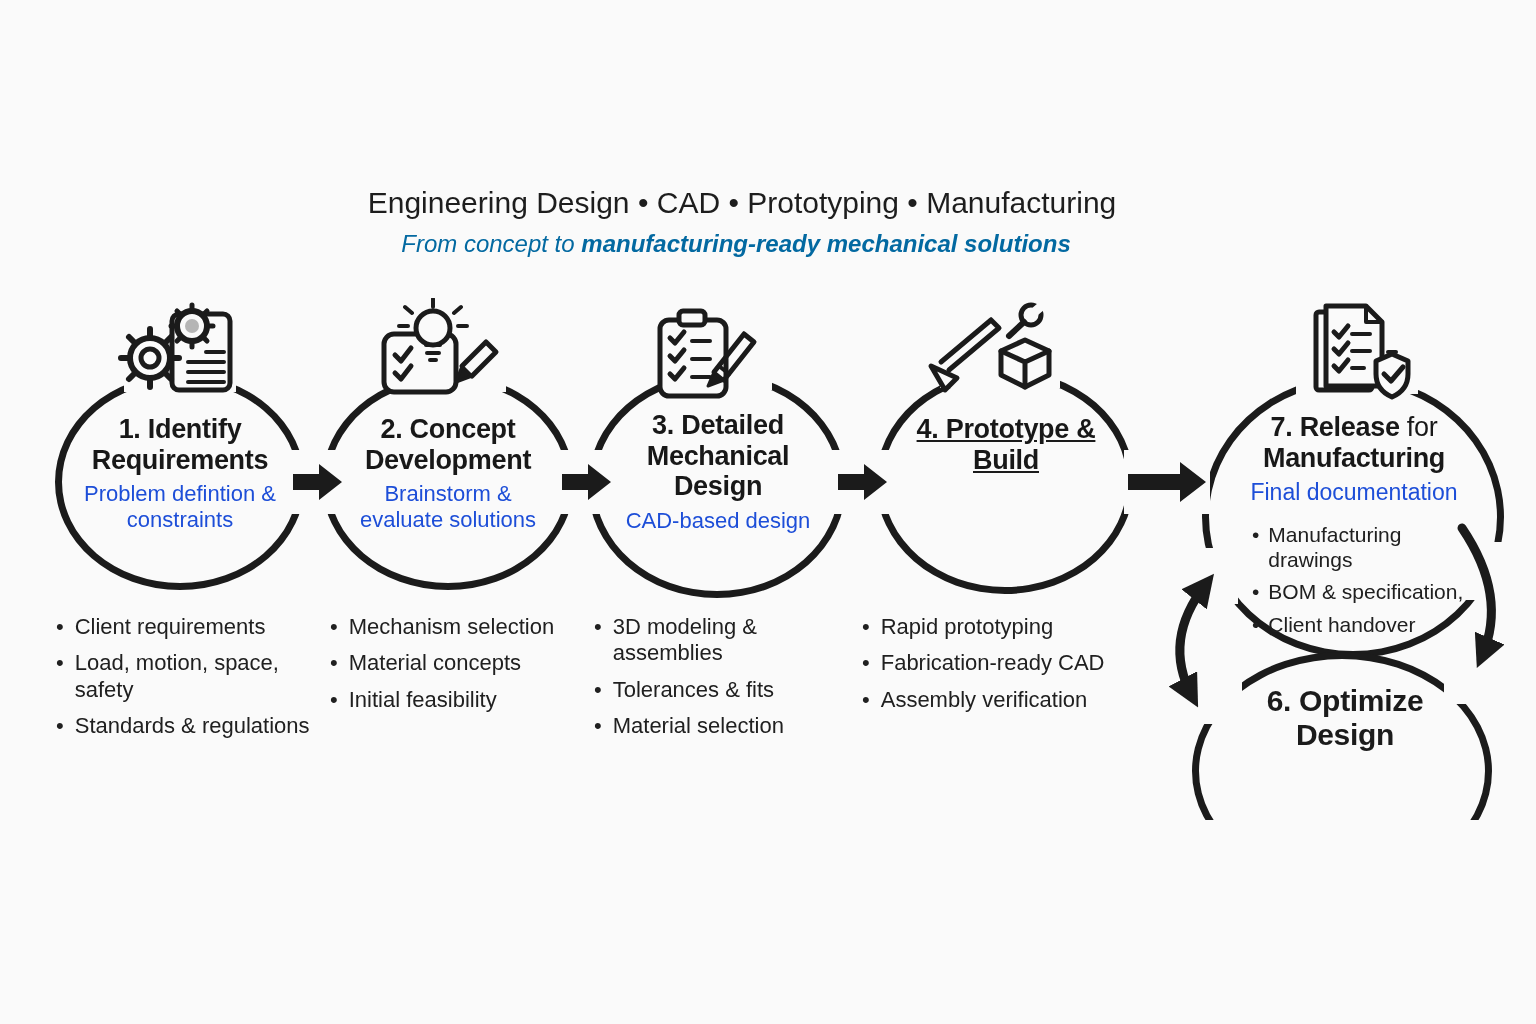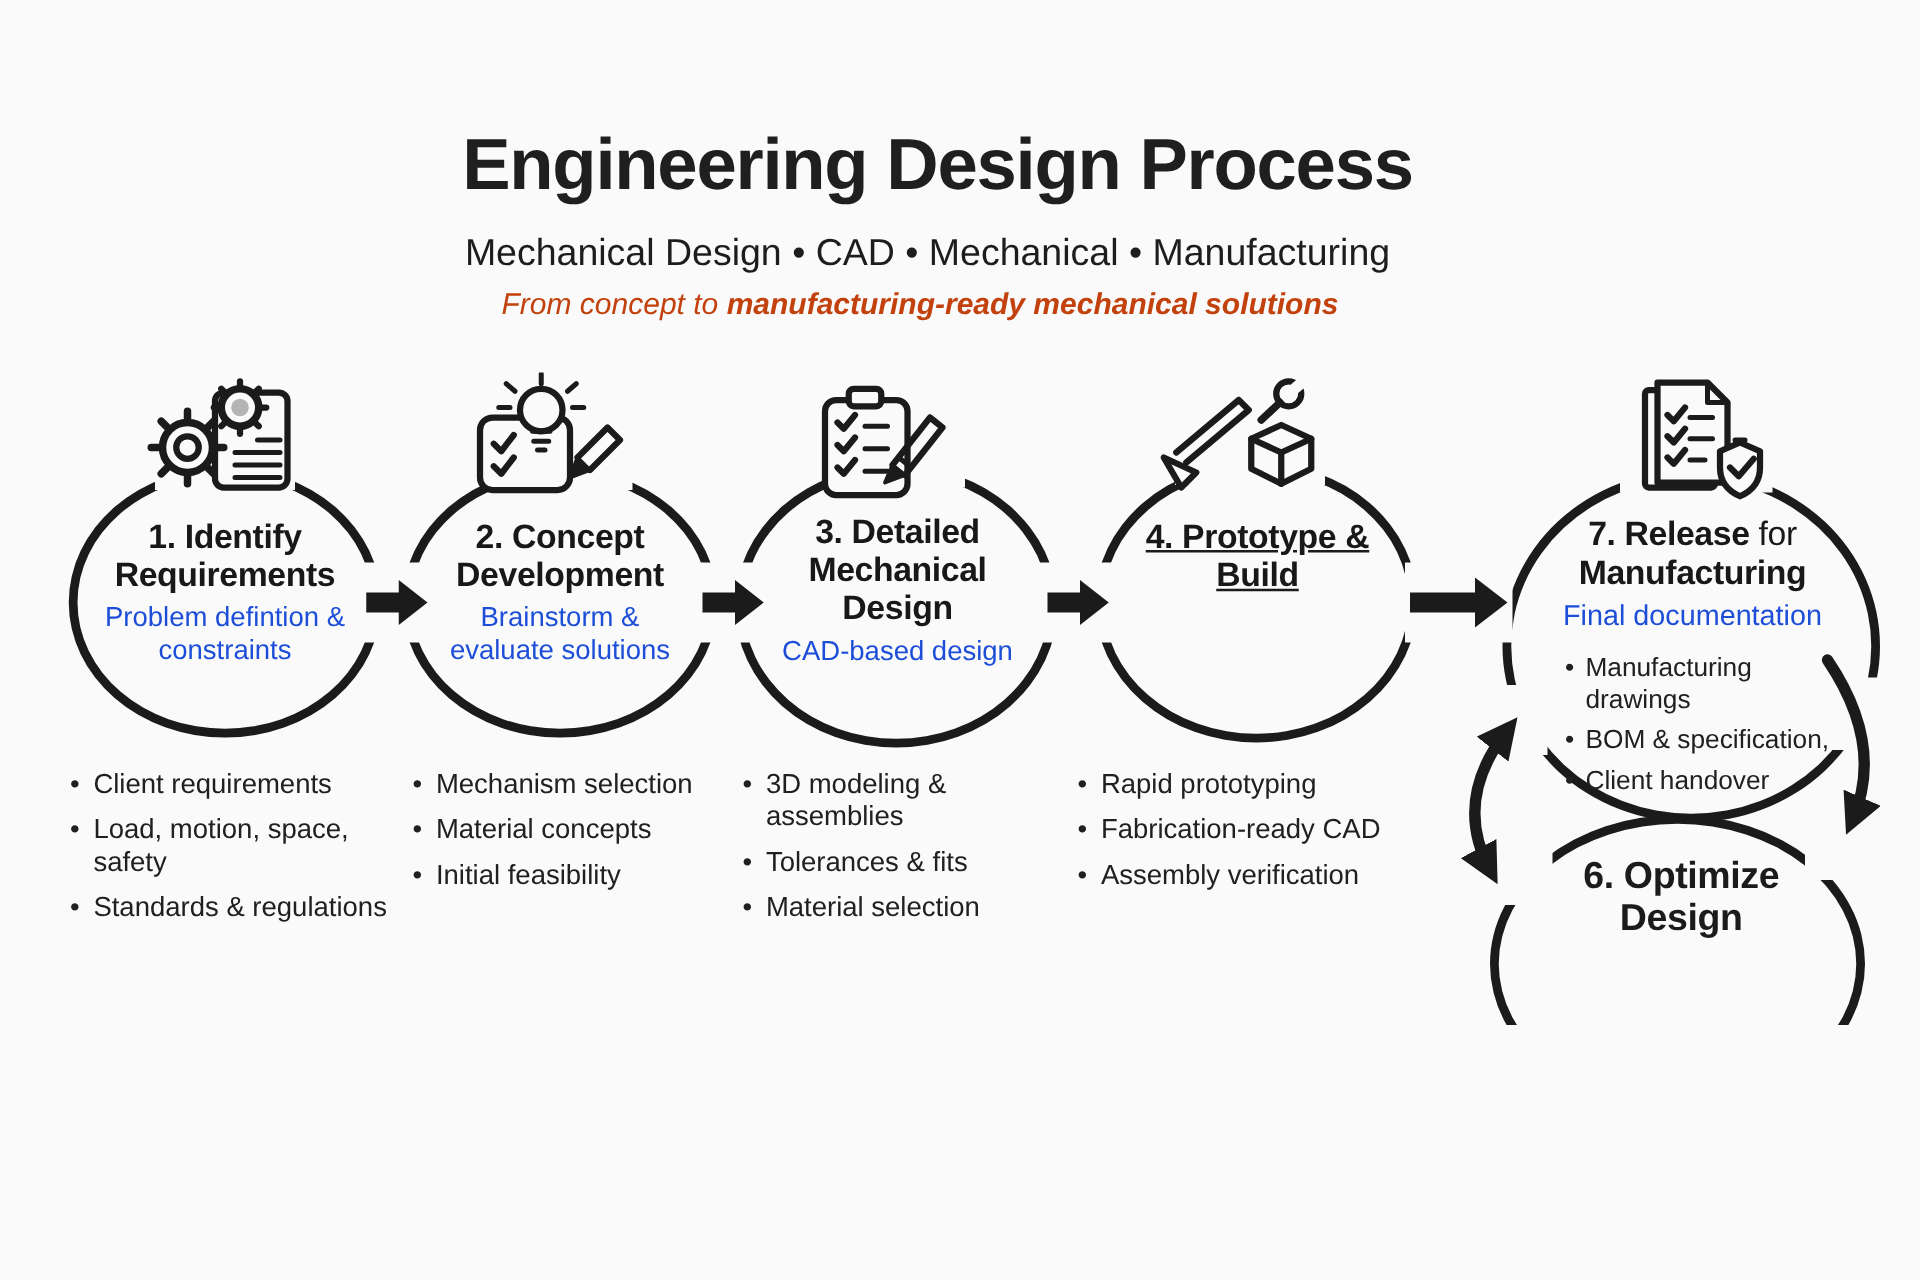--- a/index.html
+++ b/index.html
@@ -3,21 +3,21 @@
 <meta charset="utf-8">
 <style>
   html,body{margin:0;padding:0;background:#e8e8e8;}
   .page{position:relative;width:1536px;height:1024px;background:#fafafa;
         font-family:"Liberation Sans",sans-serif;color:#1b1b1b;overflow:hidden;margin:0 auto;}
   .hdr-title{position:absolute;left:0;top:98px;width:1500px;text-align:center;
         font-size:58px;font-weight:800;letter-spacing:-1px;color:#1f1f1f;}
   .hdr-sub{position:absolute;left:0;top:186px;width:1484px;text-align:center;
         font-size:30px;color:#1d1d1d;}
   .hdr-tag{position:absolute;left:0;top:230px;width:1472px;text-align:center;
-        font-size:24px;font-style:italic;color:#c2410c;}
+        font-size:24px;font-style:italic;color:#0369a1;}
   .hdr-tag b{font-weight:bold;}
   .circle{position:absolute;border:7px solid #1b1b1b;border-radius:50%;box-sizing:border-box;z-index:1;}
   .patch{position:absolute;background:#fafafa;z-index:3;}
   .icon{position:absolute;z-index:4;}
   .overlay{position:absolute;left:0;top:0;z-index:4;pointer-events:none;}
   .txt{position:absolute;z-index:5;text-align:center;}
   .step-title{font-weight:bold;font-size:27px;line-height:1.13;letter-spacing:-0.3px;color:#181818;}
   .step-sub{font-size:22px;line-height:1.18;margin:6px auto 0;color:#1d4ed8;}
   .t-reg{font-weight:normal;}
   .bullets{position:absolute;z-index:5;font-size:22px;line-height:1.2;color:#202020;text-align:left;}
@@ -28,22 +28,21 @@
   .c6-title{font-weight:bold;font-size:30px;line-height:1.12;letter-spacing:-0.3px;}
   .c6-lines{position:absolute;z-index:5;text-align:center;color:#1d1d1d;}
   .c6line{white-space:nowrap;font-size:21px;line-height:1.1;margin-bottom:10px;}
   .c6line:first-child{letter-spacing:-0.6px;}
 </style>
 </head>
 <body>
 
 <div class="page">
 
-  <div class="hdr-title">Engineering Design Process</div>
-  <div class="hdr-sub">Mechanical Design • CAD • Mechanical • Manufacturing</div>
+  <div class="hdr-sub">Engineering Design • CAD • Prototyping • Manufacturing</div>
   <div class="hdr-tag"><span>From concept to </span><b>manufacturing-ready mechanical solutions</b></div>
 
   <div class="circle" style="left:55px;top:374px;width:250px;height:216px;"></div>
   <div class="circle" style="left:322px;top:374px;width:252px;height:216px;"></div>
   <div class="circle" style="left:588px;top:372px;width:258px;height:226px;"></div>
   <div class="circle" style="left:876px;top:370px;width:258px;height:224px;"></div>
   <div class="circle" style="left:1202px;top:376px;width:302px;height:282px;"></div>
   <div class="circle" style="left:1192px;top:652px;width:300px;height:238px;"></div>
 
   <div class="patch" style="left:124px;top:364px;width:112px;height:28px;"></div>

